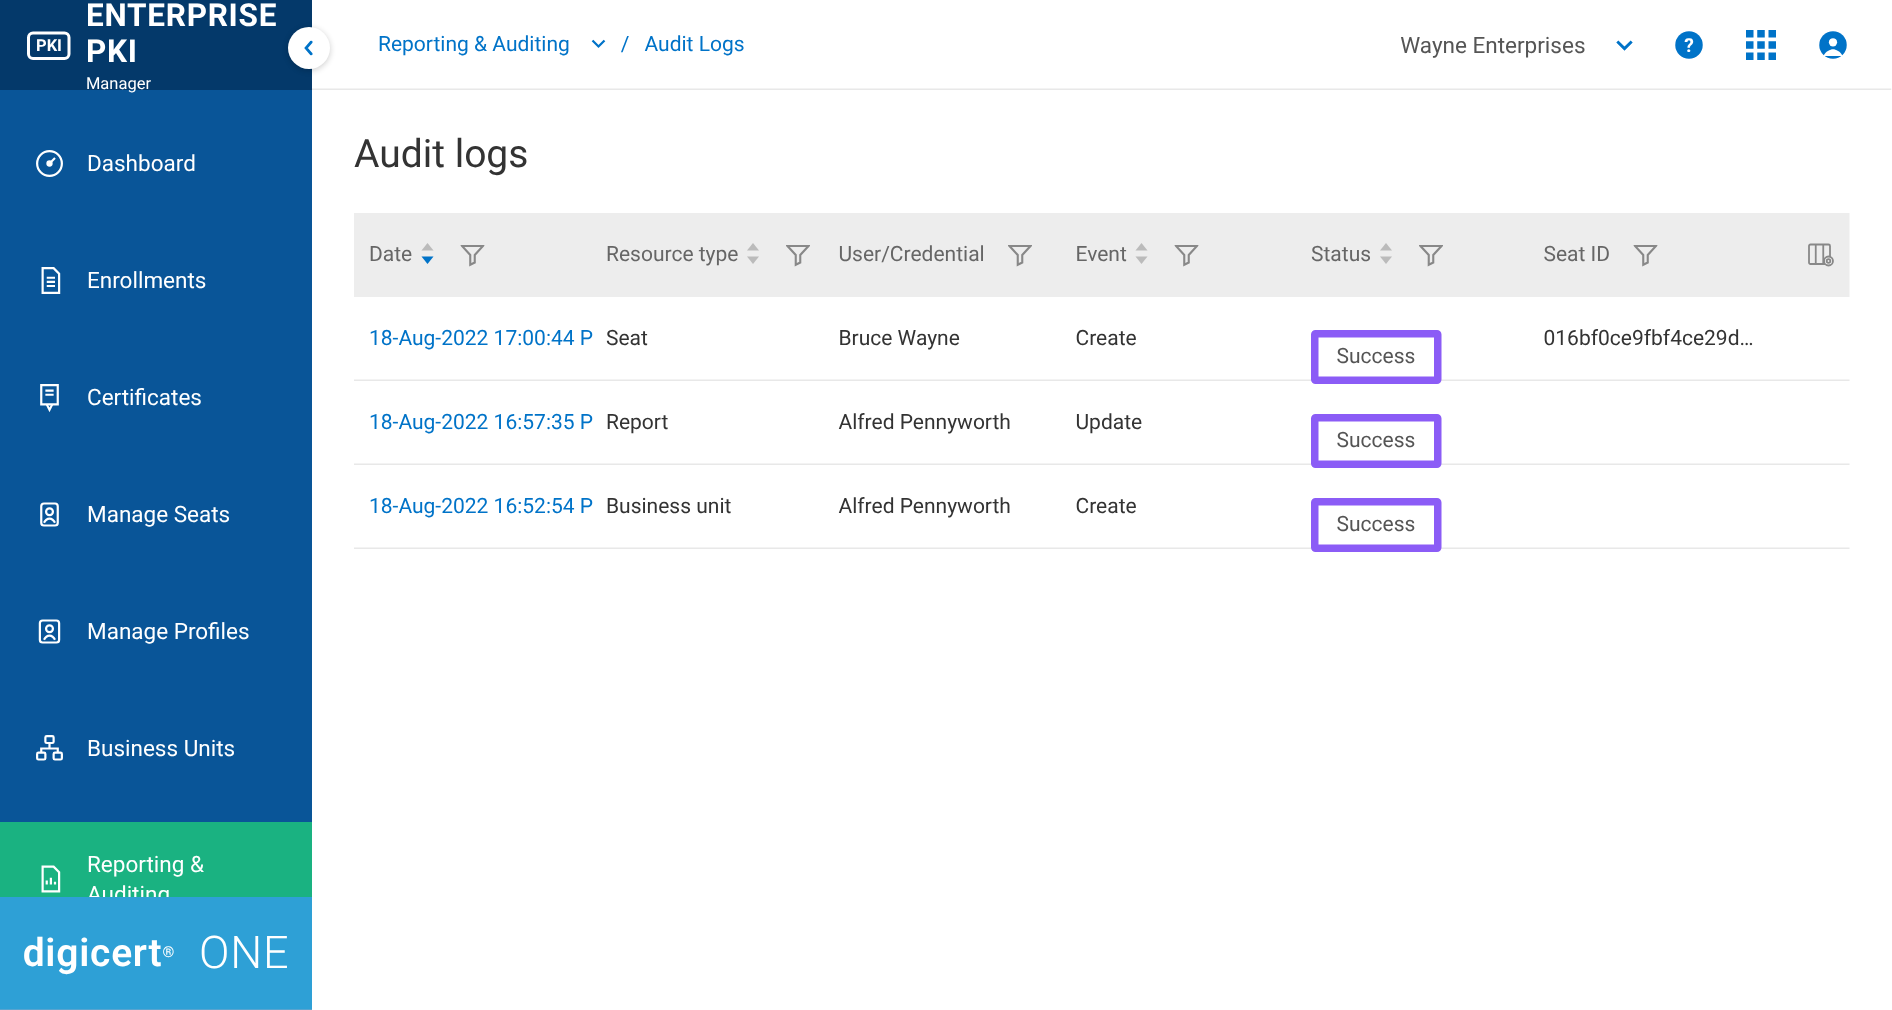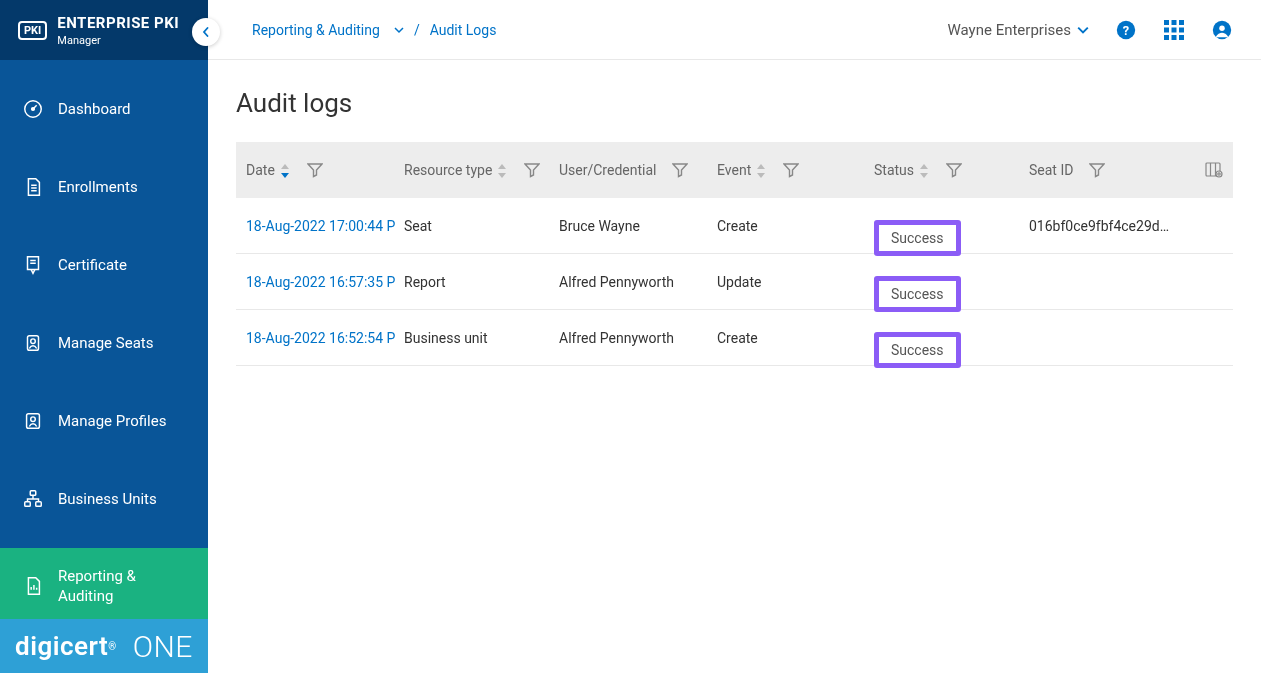--- a/index.html
+++ b/index.html
@@ -33,21 +33,21 @@
     }
     .logo-box {
       border: 2px solid #fff;
       border-radius: 4px;
       padding: 2px 4px;
       font-size: 11px;
       font-weight: 700;
       line-height: 1;
       position: relative;
     }
-    .logo-text-main { font-size: 15px; font-weight: 700; letter-spacing: 0.5px; }
+    .logo-text-main { font-size: 21px; font-weight: 700; letter-spacing: 0.5px; }
     .logo-text-sub { font-size: 11px; margin-top: 2px; }
     .collapse-btn {
       position: absolute;
       right: -12px;
       top: 18px;
       width: 28px;
       height: 28px;
       background: #fff;
       border-radius: 50%;
       display: flex;
@@ -90,21 +90,21 @@
     }
     .sub-nav-item {
       padding: 10px 22px 10px 32px;
       font-size: 14px;
       color: #86efac;
       cursor: pointer;
       text-decoration: underline;
     }
     .sidebar-footer {
       background: #2ea0d6;
-      height: 54px;
+      height: 75px;
       display: flex;
       align-items: center;
       justify-content: center;
       font-size: 26px;
       font-weight: 400;
       letter-spacing: 0.5px;
       color: #fff;
     }
     .sidebar-footer .bold { font-weight: 600; }
     .sidebar-footer .thin { font-weight: 300; font-size: 30px; margin-left:16px;}
@@ -135,21 +135,21 @@
     .breadcrumb .sep { color: #0073c8; }
     .breadcrumb .chev { color:#0073c8; margin-left:4px; }
     .topbar-right {
       display: flex;
       align-items: center;
       gap: 26px;
     }
     .tenant {
       display: flex;
       align-items: center;
-      gap: 6px;
+      gap: 20px;
       color: #555;
       font-size: 15px;
       cursor: pointer;
     }
     .icon-btn {
       width: 22px; height: 22px;
       color: #0073c8;
       cursor: pointer;
       display:flex;align-items:center;justify-content:center;
     }
@@ -170,21 +170,21 @@
     }
     .thead {
       background: #ededed;
       display: flex;
       align-items: center;
       height: 56px;
       padding: 0 10px;
       color: #666;
       font-size: 14px;
     }
-    .col { display: flex; align-items: flex-end; gap: 4px; }
+    .col { display: flex; align-items: flex-start; gap: 4px; }
     .col-date   { width: 158px; padding-left: 0px;}
     .col-rtype  { width: 155px; }
     .col-user   { width: 158px; }
     .col-event  { width: 157px; }
     .col-status { width: 155px; }
     .col-seat   { flex: 1; }
     .col-gear   { width: 30px; display:flex; justify-content:flex-end; }
     .sort-icon, .filter-icon, .chev-icon { cursor:pointer; color:#888; display:inline-flex; }
     .sort-icon.active .down-tri { fill:#0073c8; }
     .filter-icon { margin-left: 12px; }
@@ -241,21 +241,21 @@
           <path d="M10 10h6M10 13h6M10 16h6"></path>
         </svg>
       <span class="nav-item-label">Enrollments</span>
     </div>
     <div class="nav-item">
       <svg viewBox="0 0 24 24" fill="none" stroke="#fff" stroke-width="1.6">
           <path d="M6 3h12v14H6z"></path>
           <path d="M9 7h6M9 10h6"></path>
           <path d="M10 17l2 4 2-4"></path>
         </svg>
-      <span class="nav-item-label">Certificate</span>
+      <span class="nav-item-label">Certificates</span>
     </div>
     <div class="nav-item">
       <svg viewBox="0 0 24 24" fill="none" stroke="#fff" stroke-width="1.6">
           <rect x="6" y="4" width="12" height="16" rx="2"></rect>
           <circle cx="12" cy="10" r="2.5"></circle>
           <path d="M8 18c1-2 3-3 4-3s3 1 4 3"></path>
         </svg>
       <span class="nav-item-label">Manage Seats</span>
     </div>
     <div class="nav-item">

